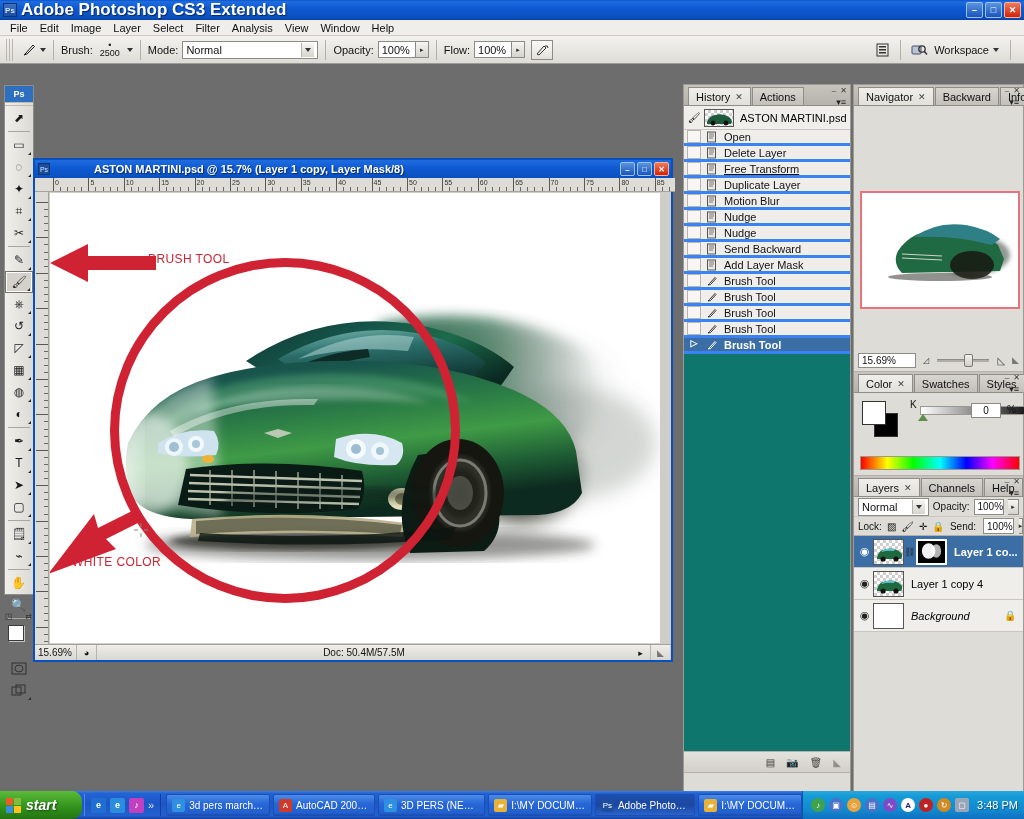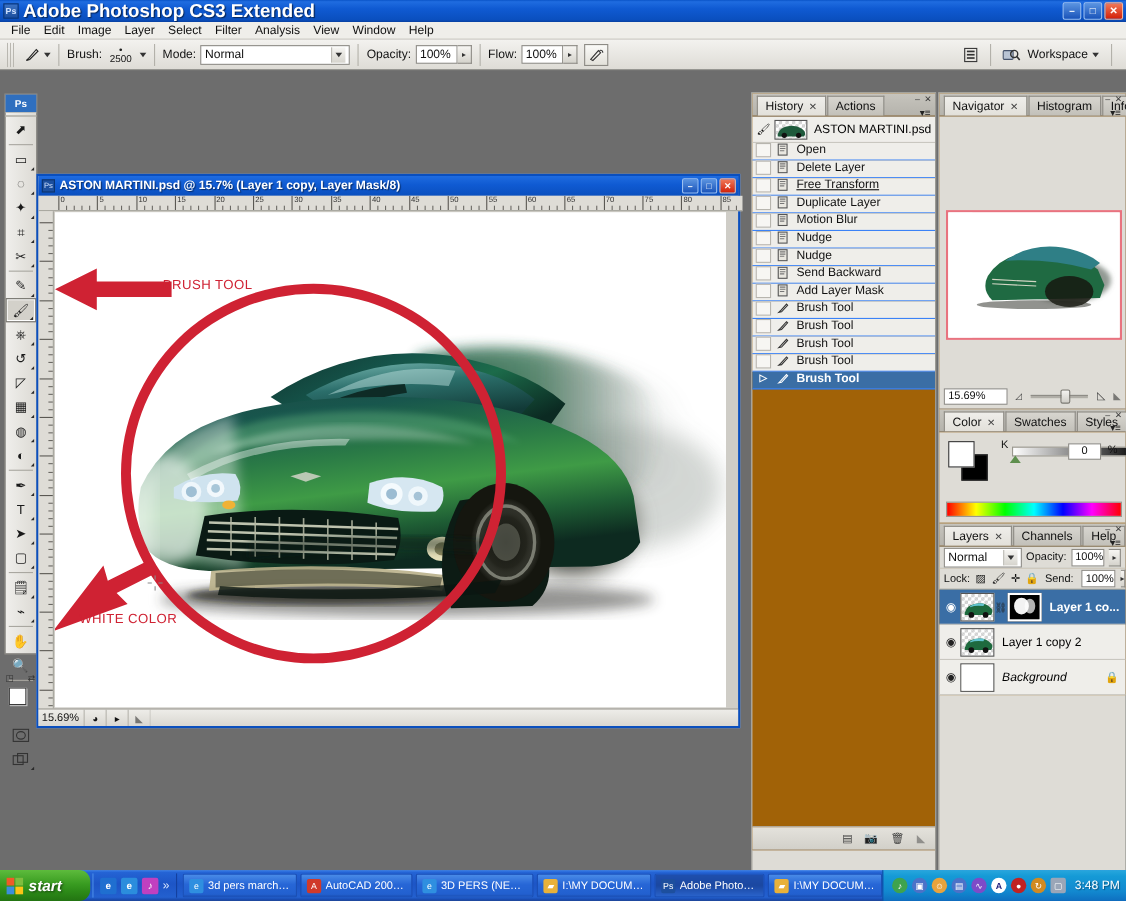--- a/index.html
+++ b/index.html
@@ -103,21 +103,21 @@
   .sw-swapic { position:absolute;right:1px;top:-9px;font-size:8px;color:#333; }
   .sw-defic { position:absolute;left:0px;top:-9px;font-size:8px;color:#333; }
 
   
   .docwin { position:absolute;left:33px;top:158px;width:640px;height:504px;
     border:2px solid #0a4fbe;background:#cfcdc7; }
   .doc-title {
     height:18px;background:linear-gradient(to bottom,#1f6ce0 0%,#0f5ad2 45%,#0a4fbe 100%);
     display:flex;align-items:center;color:#fff;padding-left:3px;
   }
-  .doc-title .dt { font-size:11px;font-weight:bold;text-shadow:1px 1px 1px rgba(0,0,0,.5); }
+  .doc-title .dt { font-size:11px;font-weight:bold;text-shadow:1px 1px 1px rgba(0,0,0,.5);margin-left:40px; }
   .doc-ic { width:12px;height:12px;background:#1c4f9e;border:1px solid #0b3470;margin-right:4px;
     color:#cfe2ff;font-size:7px;display:flex;align-items:center;justify-content:center; }
   .doc-btns { margin-left:auto;display:flex;gap:2px;padding-right:2px; }
   .doc-btn { width:15px;height:14px;border:1px solid #9cc0f0;border-radius:2px;
     background:linear-gradient(#5b94e0,#1a54ba);color:#fff;font-size:8px;font-weight:bold;
     display:flex;align-items:center;justify-content:center; }
   .doc-btn.close { background:linear-gradient(#f07a5a,#d32008);border-color:#f3b49c; }
 
   .ruler-top { position:absolute;left:0;top:18px;width:640px;height:14px;background:#dedcd6;
     border-bottom:1px solid #a5a39c;overflow:hidden; }
@@ -138,33 +138,33 @@
   .ds-doc { flex:1;display:flex;align-items:center;justify-content:center; }
 
   
   .anno { position:absolute;color:#cf2233;font-size:12px;letter-spacing:.4px; }
   .circle-anno { position:absolute;border:9px solid #cf2233;border-radius:50%; }
 
   
   .dock-l { position:absolute;left:683px;top:84px;width:168px;height:710px;background:#dedcd6;border:1px solid #9b9a94; }
   .dock-r { position:absolute;left:853px;top:84px;width:171px;height:710px;background:#dedcd6;border:1px solid #9b9a94; }
 
-  .panel { background:#a16207; border-bottom:1px solid #b3b1aa; position:relative; }
+  .panel { background:#0f766e; border-bottom:1px solid #b3b1aa; position:relative; }
   .tabrow { height:21px;background:linear-gradient(#c6c4bd,#b5b3ac);display:flex;align-items:flex-end;
     padding-left:4px;position:relative;border-bottom:1px solid #8f8d87; }
   .tab { height:18px;padding:0 7px;display:flex;align-items:center;font-size:11px;color:#111;
     background:linear-gradient(#d7d5cf,#c2c0b9);border:1px solid #8f8d87;border-bottom:none;margin-right:1px; }
   .tab.active { background:linear-gradient(#efeeea,#e2e0da);font-weight:normal; }
   .tab .x { margin-left:5px;font-size:9px;color:#444; }
   .panel-ctrls { position:absolute;right:3px;top:1px;display:flex;gap:4px;align-items:center;font-size:8px;color:#3a3a3a; }
   .panel-menu { position:absolute;right:4px;top:12px;display:flex;align-items:center;gap:1px;font-size:9px;color:#222; }
 
   
   .hist-snap { height:24px;display:flex;align-items:center;background:#efeeea;border-bottom:1px solid #c9c7c0;padding-left:3px; }
-  .hist-row { height:16px;display:flex;align-items:flex-start;border-bottom:1px solid #3b82f6;font-size:11px;color:#111;padding-left:3px;background:#efeeea; }
+  .hist-row { height:16px;display:flex;align-items:flex-end;border-bottom:3px solid #3b82f6;font-size:11px;color:#111;padding-left:3px;background:#efeeea; }
   .hist-row.active { background:#3a6ea5;color:#fff;font-weight:bold; }
   .hist-chk { width:14px;height:13px;border:1px solid #b7b5ae;background:#f7f6f3;margin-right:3px;flex:none; }
   .hist-ic { width:16px;display:flex;align-items:center;justify-content:center;flex:none;font-size:10px; }
   .thumb-car { width:30px;height:18px;border:1px solid #555;background:#fff;margin-right:6px;
     display:flex;align-items:center;justify-content:center;flex:none;overflow:hidden; }
 
   
   .nav-body { height:265px;background:#dedcd6;position:relative; }
   .nav-preview { position:absolute;left:6px;top:85px;width:160px;height:118px;background:#fff;
     border:2px solid #e8737f;overflow:hidden; }
@@ -746,20 +746,21 @@
             <line x1="7" y1="10" x2="7" y2="14"></line>
           <line x1="0" y1="7" x2="4" y2="7"></line>
             <line x1="10" y1="7" x2="14" y2="7"></line>
         </g>
       </svg>
     </div>
 
     <div class="doc-status">
       <div class="ds-zoom">15.69%</div>
       <div class="ds-ic">◕</div>
+      <div class="ds-doc">Doc: 50.4M/57.5M</div>
       <div class="ds-ic">▸</div>
       <div class="ds-ic" style="opacity:.5">◣</div>
     </div>
   </div>
 
   <div class="dock-l">
     <div class="panel" style="height:688px;">
       <div class="tabrow" id="histTabs">
         <div class="tab active">
             <span>History</span>
@@ -969,21 +970,21 @@
 
   <div class="dock-r">
 
     <div class="panel">
       <div class="tabrow" id="navTabs">
         <div class="tab active">
             <span>Navigator</span>
             <span class="x">✕</span>
           </div>
           <div class="tab">
-            <span>Histogram</span>
+            <span>Backward</span>
           </div>
           <div class="tab">
             <span>Info</span>
           </div>
           <div class="panel-ctrls">
           <span>–</span>
           <span>✕</span>
         </div>
         <div class="panel-menu">▾≡</div>
       </div>
@@ -1110,21 +1111,21 @@
             <div class="lay-name" style="font-weight: bold;">Layer 1 co...</div>
           </div>
           <div class="lay-row">
             <div class="lay-eye">◉</div>
             <div class="lay-th checker"><svg width="29" height="24" viewBox="0 0 29 24">
                 <path d="M3 17 q2 -7 9 -8 q9 -2 14 3 q3 2 2 5 l-1 2 l-24 0 Z" fill="#1e6a3e"></path>
                 <path d="M8 11 q6 -4 13 -2 l-1 2 q-7 -1 -12 1 Z" fill="#63c4d0"></path>
                 <circle cx="9" cy="19" r="2.6" fill="#111"></circle>
                 <circle cx="22" cy="19" r="2.6" fill="#111"></circle>
               </svg></div>
-            <div class="lay-name">Layer 1 copy 2</div>
+            <div class="lay-name">Layer 1 copy 4</div>
           </div>
           <div class="lay-row">
             <div class="lay-eye">◉</div>
             <div class="lay-th">
               <div style="width:100%;height:100%;background:#fff"></div>
             </div>
             <div class="lay-name bg">Background</div>
             <div class="lay-lockic">🔒</div>
           </div>
         </div>

